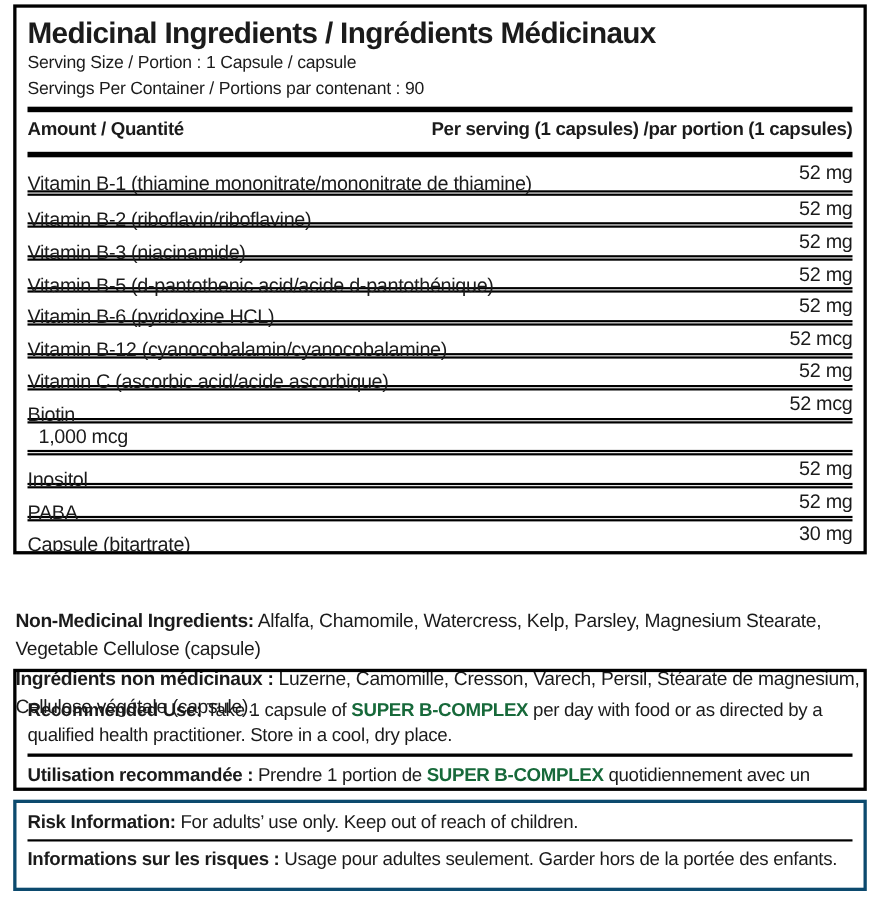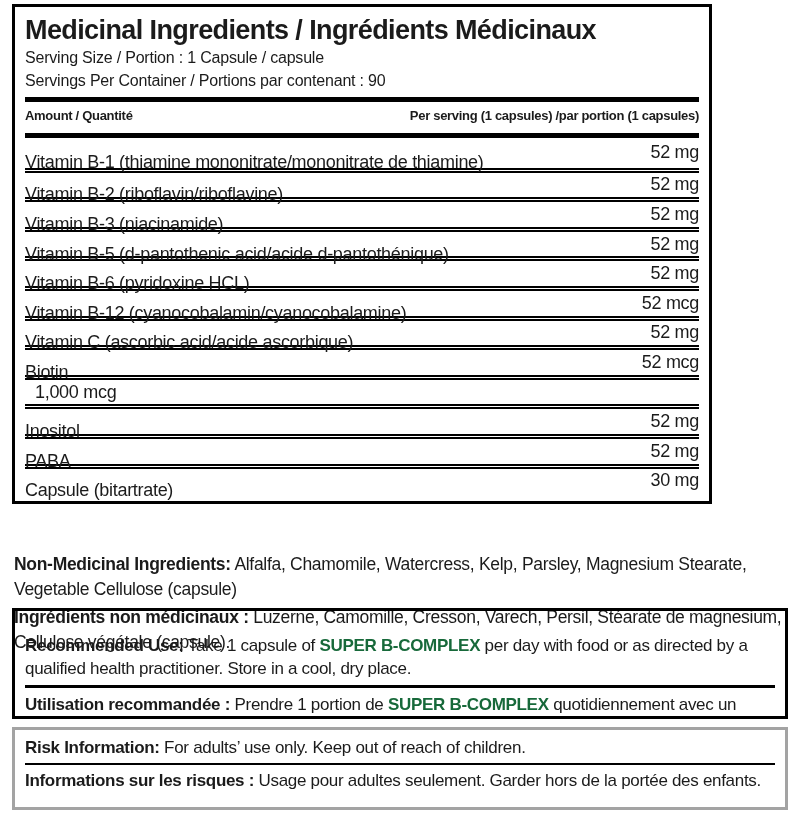--- a/index.html
+++ b/index.html
@@ -6,29 +6,29 @@
   html,body { width:800px; height:818px; background:#ffffff; }
   body {
     font-family:"Liberation Sans", sans-serif;
     color:#1b1b1b;
     letter-spacing:-0.3px;
     position:relative;
   }
 
   
   .facts-box {
-    position:absolute; left:12px; top:4px; width:700px; height:500px;
+    position:absolute; left:12px; top:4px; width:776px; height:500px;
     border:3px solid #000; padding:4px 10px 0 10px; background:#fff; overflow:hidden;
   }
   .facts-title { font-size:27px; font-weight:bold; letter-spacing:-0.6px; margin-top:4px; }
   .serving-line { font-size:16px; line-height:23px; letter-spacing:-0.2px; }
   .serving-line:first-of-type { margin-top:5px; }
   .thick-bar { height:5px; background:#000; margin-top:5px; }
   .col-header { display:flex; justify-content:space-between; align-items:center; padding:6px 0 5px 0; }
-  .col-header span { font-size:13px; font-weight:bold; }
+  .col-header span { font-size:17px; font-weight:bold; }
   .rows { }
   .row {
     display:flex; justify-content:space-between; align-items:center;
     height:29.6px; font-size:18px;
   }
   .row + .row { border-top:5px double #000; }
   .row .ing { white-space:nowrap; overflow:hidden;margin-top:20px; }
   .row .amt { white-space:nowrap; text-align:left; padding-left:10px; }
 
   
@@ -36,21 +36,21 @@
   .nonmed p { font-size:17.5px; line-height:25px; margin-bottom:3px; }
   .lead { font-weight:bold; }
 
   
   .use-box {
     position:absolute; left:12px; top:608px; width:776px; height:111px;
     border:3px solid #000; padding:23px 10px; overflow:hidden;
   }
   .risk-box {
     position:absolute; left:12px; top:727px; width:776px; height:83px;
-    border:3px solid #a3a3a3; padding:6px 10px; overflow:hidden;
+    border:3px solid #0c4a6e; padding:6px 10px; overflow:hidden;
   }
   .use-box p, .risk-box p { font-size:17px; line-height:23px; }
   .divider-thick { border:none; border-top:3px solid #000; margin:5px 0 5px 0; }
   .divider-thin  { border:none; border-top:2px solid #000; margin:4px 0 4px 0; }
   .brand { font-weight:bold; color:#17693a; }
 </style>
 </head>
 <body>
 
 <div class="facts-box">

